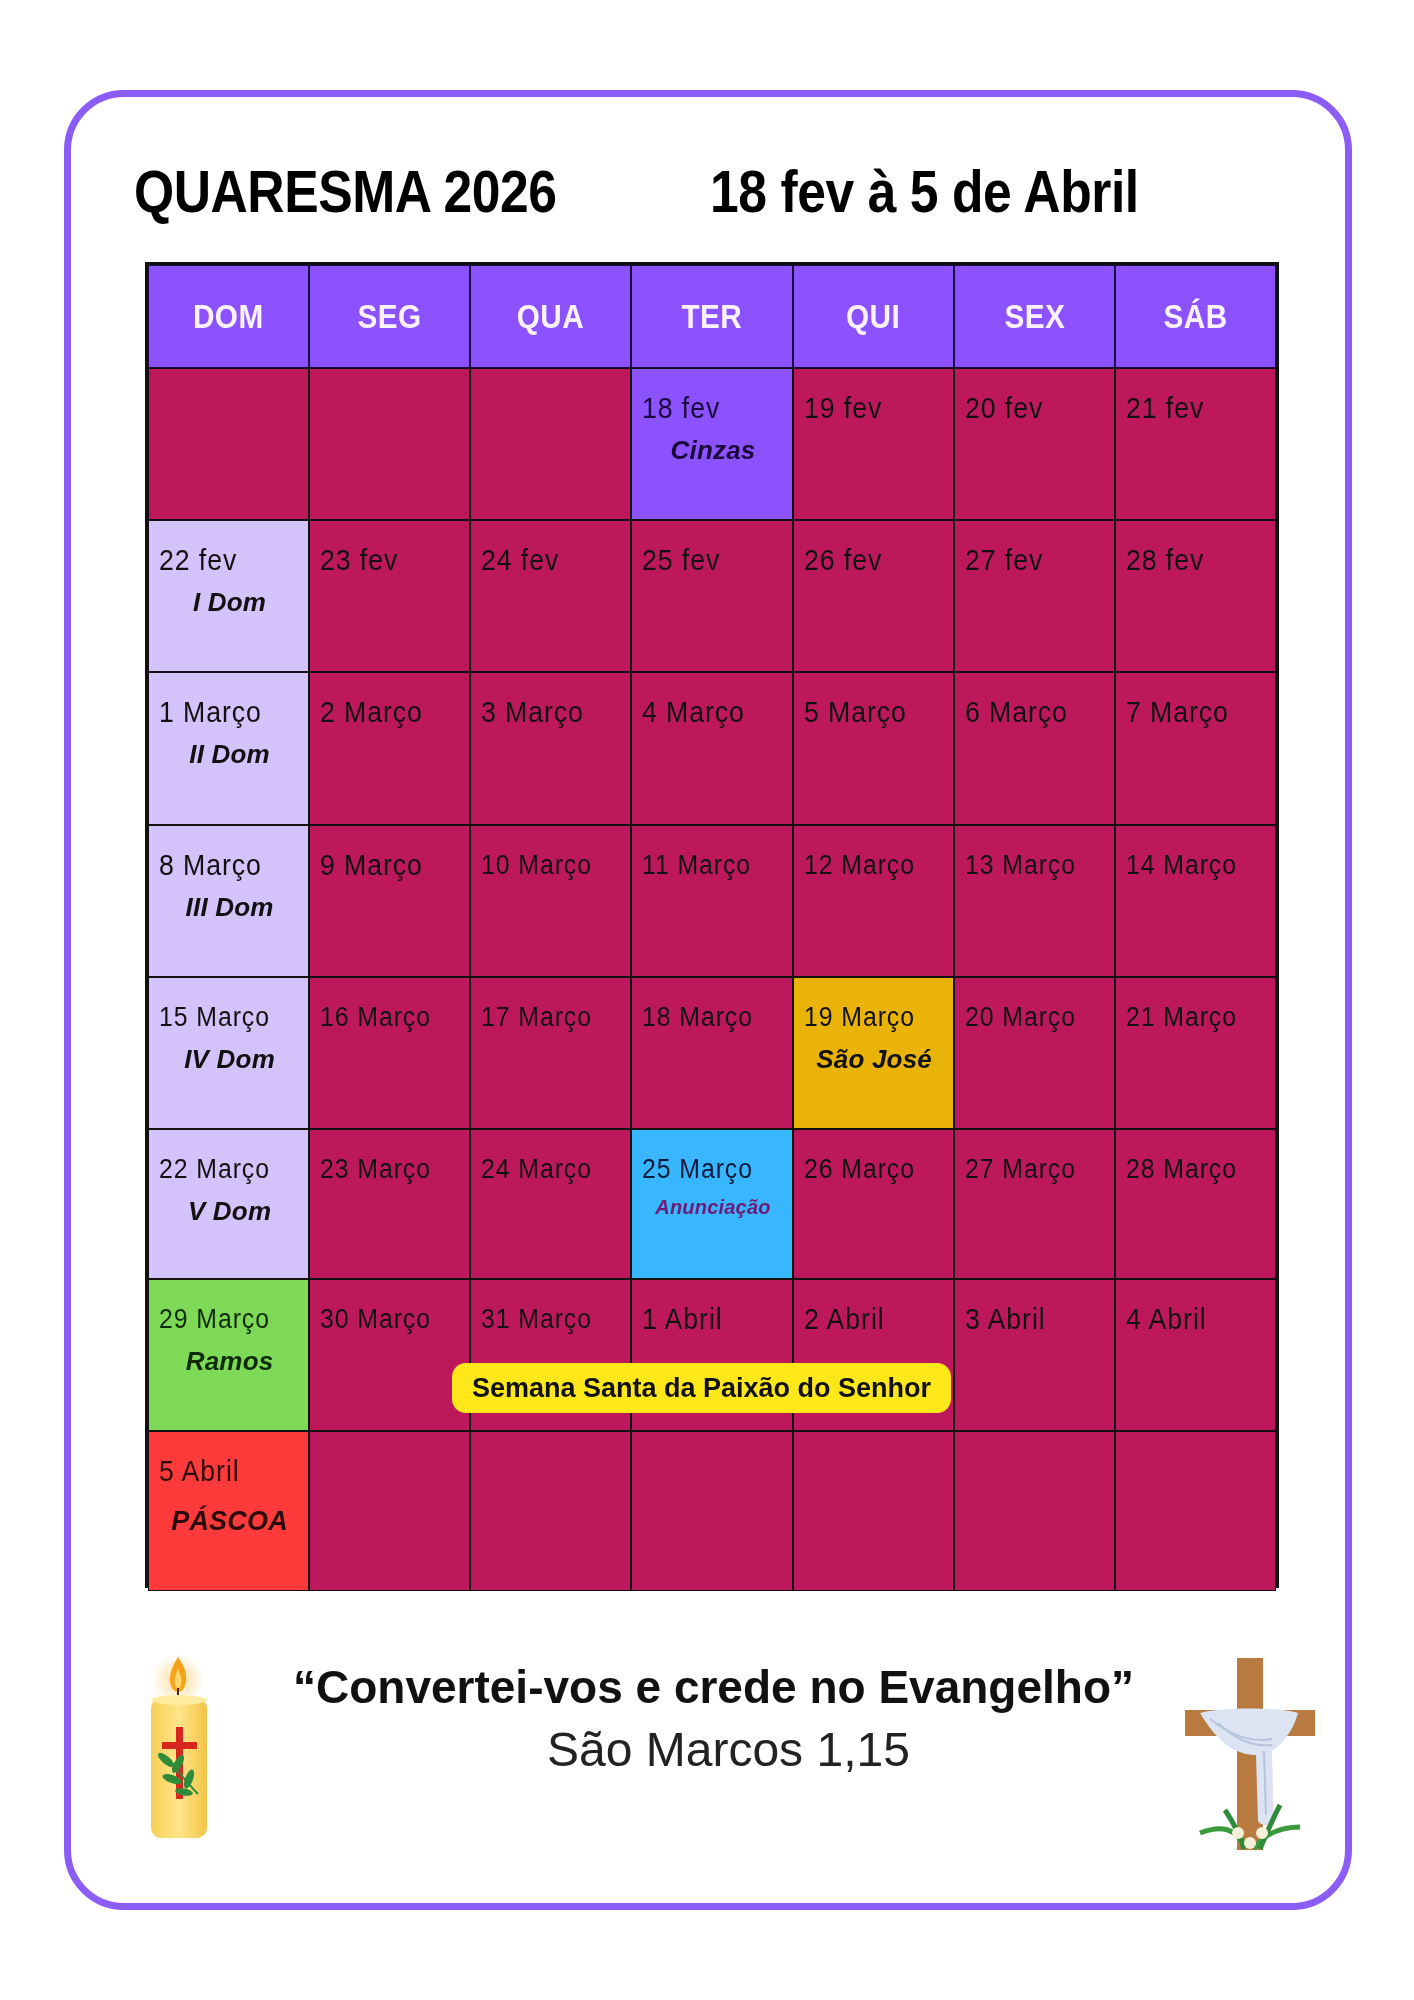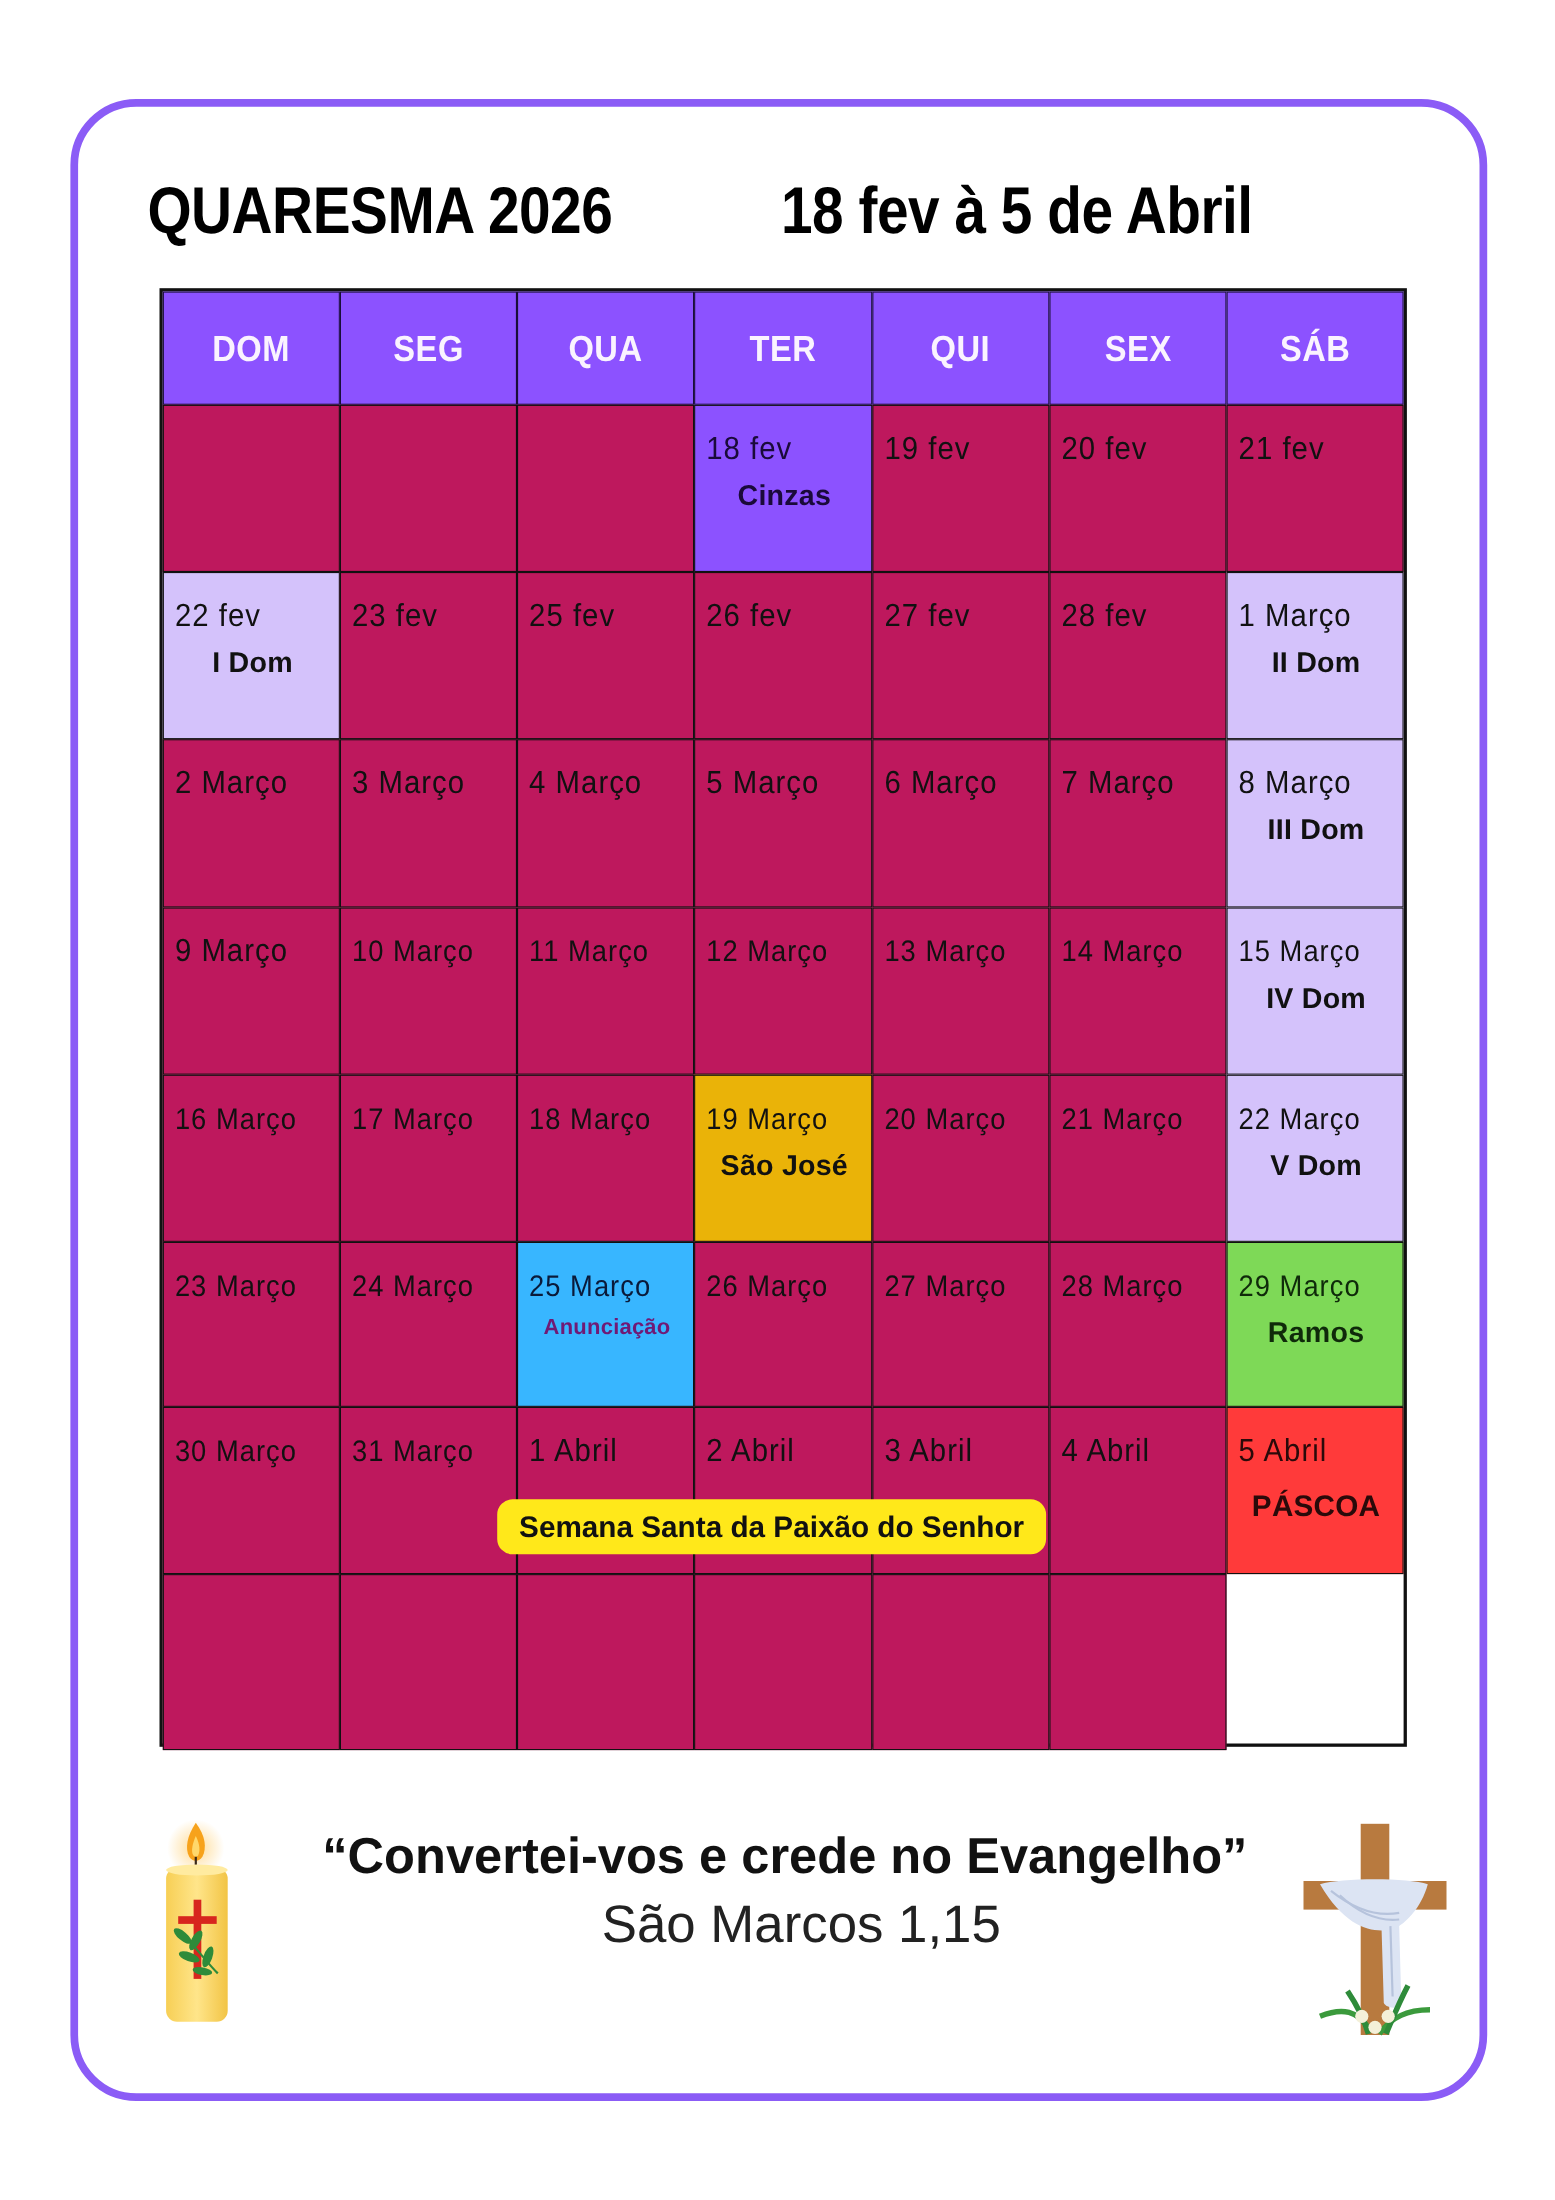--- a/index.html
+++ b/index.html
@@ -45,21 +45,21 @@
   .cell .d {
     font-family: "Liberation Sans", sans-serif; font-size: 29px; font-weight: 500;
     letter-spacing: 1px; white-space: nowrap; color: #111; line-height: 34px;
     display: inline-block; transform: scaleX(0.92); transform-origin: left center;
   }
   .cell .d.sm { font-size: 27px; }
   .cell .sub {
     font-family: "Liberation Sans", sans-serif; font-weight: 700; font-size: 26px;
     margin-top: 10px; white-space: nowrap; line-height: 30px; letter-spacing: 0.2px;
   }
-  .cell.center-sub .sub { align-self: center; }
+  .cell.center-sub .sub { align-self: center; font-style: italic; }
   .cell.sun { background: #D4C2FB; }
   .cell.cinzas { background: #8C52FF; }
   .cell.cinzas .d, .cell.cinzas .sub { color: #1a0a3a; }
   .cell.jose { background: #eab308; }
   .cell.anun { background: #38B6FF; }
   .cell.anun .d { color: #0a1a3a; }
   .cell.anun .sub { color: #701a75; font-size: 20px; margin-top: 6px; }
   .cell.ramos { background: #7ED957; }
   .cell.ramos .d, .cell.ramos .sub { color: #0f2a0a; }
   .cell.pascoa { background: #FF3A3A; }
@@ -134,20 +134,23 @@
       </div>
       <div class="cell">
         <span class="d">21 fev</span>
       </div>
       <div class="cell sun center-sub">
         <span class="d">22 fev</span>
         <span class="sub">I Dom</span>
       </div>
       <div class="cell">
         <span class="d">23 fev</span>
+      </div>
+      <div class="cell">
+        <span class="d">24 fev</span>
       </div>
       <div class="cell">
         <span class="d">25 fev</span>
       </div>
       <div class="cell">
         <span class="d">26 fev</span>
       </div>
       <div class="cell">
         <span class="d">27 fev</span>
       </div>

